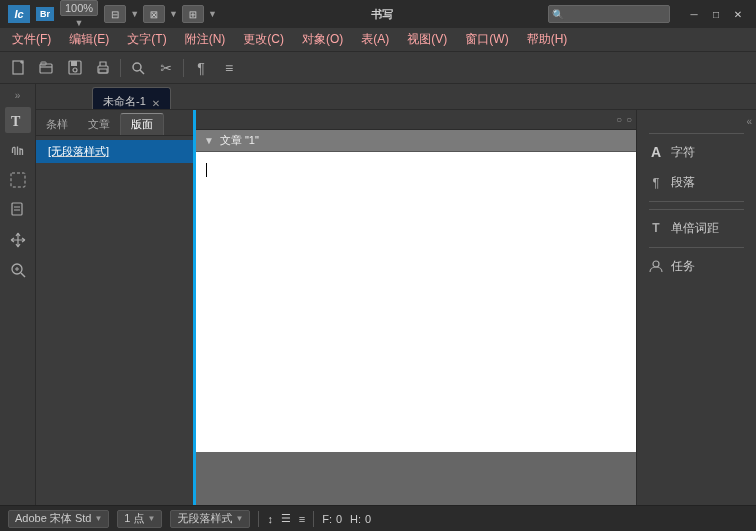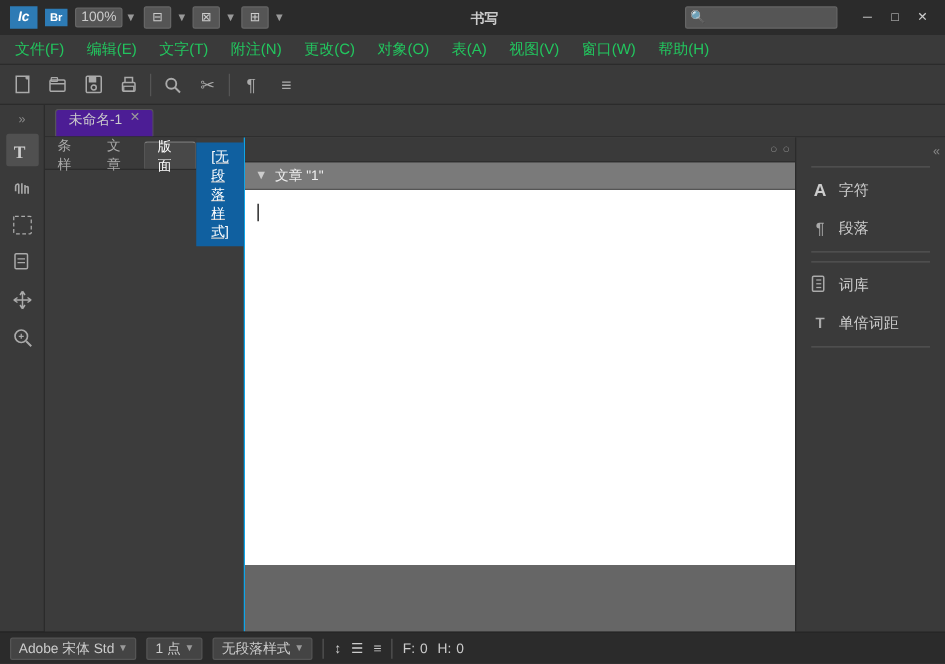--- a/index.html
+++ b/index.html
@@ -45,20 +45,21 @@
       font-size: 9px;
       font-weight: bold;
       color: #fff;
     }
     .zoom-area {
       display: flex;
       align-items: center;
       gap: 2px;
       color: #ccc;
       font-size: 11px;
+      flex-direction: column;
     }
     .zoom-value {
       background: #555;
       padding: 1px 4px;
       border: 1px solid #666;
       border-radius: 2px;
       font-size: 11px;
       min-width: 38px;
       text-align: center;
     }
@@ -119,21 +120,21 @@
       display: flex;
       align-items: center;
       padding: 0 4px;
       gap: 2px;
       border-bottom: 1px solid #2b2b2b;
     }
     .menu-item {
       padding: 2px 8px;
       cursor: pointer;
       font-size: 12px;
-      color: #22c55e;
+      color: #fca5a5;
       border-radius: 2px;
     }
 
     
     #toolbar {
       height: 32px;
       background: #3a3a3a;
       display: flex;
       align-items: center;
       padding: 0 8px;
@@ -200,49 +201,51 @@
       height: 26px;
       background: #3a3a3a;
       display: flex;
       align-items: flex-end;
       padding-left: 8px;
       border-bottom: 1px solid #2b2b2b;
     }
     .doc-tab {
       height: 22px;
       padding: 0 10px;
-      background: #4c1d95;
+      background: #0f172a;
       border: 1px solid #555;
       border-bottom: none;
       display: flex;
-      align-items: flex-start;
+      align-items: flex-end;
       gap: 6px;
       cursor: pointer;
       font-size: 11px;
       color: #ccc;
       border-radius: 3px 3px 0 0;
+      margin-left: 48px;
     }
     .doc-tab .close-x {
       font-size: 10px;
       color: #999;
       cursor: pointer;
     }
 
     
     #inner-panels {
       display: flex;
       flex: 1;
     }
 
     
     #style-panel {
       width: 160px;
       background: #3c3c3c;
-      border-right: 1px solid #0ea5e9;
-      display: flex;
+      border-right: 3px solid #0ea5e9;
+      display: flex;
+      flex-direction: column;
     }
     #style-tabs {
       height: 26px;
       background: #3a3a3a;
       display: flex;
       align-items: flex-end;
       border-bottom: 1px solid #2b2b2b;
     }
     .style-tab {
       height: 22px;
@@ -603,35 +606,33 @@
           <div class="panel-icon" style="font-weight:bold;font-size:14px;color:#ccc;">A</div>
           <span>字符</span>
         </div>
         <div class="right-panel-item">
           <div class="panel-icon">¶</div>
           <span>段落</span>
         </div>
         <div class="right-panel-divider"></div>
         <div class="right-panel-divider"></div>
         <div class="right-panel-item">
+          <div class="panel-icon" style="font-weight:bold;font-size:12px;color:#aaa;">T</div>
+          <span>单倍词距</span>
+        </div>
+        <div class="right-panel-divider"></div>
+        <div class="right-panel-item">
           <div class="panel-icon">
             <svg width="16" height="16" viewBox="0 0 16 16">
-                <rect x="2" y="1" width="9" height="12" rx="1" fill="none" stroke="#aaa" stroke-width="1.2"></rect>
-                <line x1="5" y1="4" x2="9" y2="4" stroke="#aaa" stroke-width="1"></line>
-                <line x1="5" y1="7" x2="9" y2="7" stroke="#aaa" stroke-width="1"></line>
-                <line x1="5" y1="10" x2="9" y2="10" stroke="#aaa" stroke-width="1"></line>
+                <circle cx="8" cy="6" r="3" fill="none" stroke="#aaa" stroke-width="1.2"></circle>
+                <path d="M2 14c0-3 2.7-5 6-5s6 2 6 5" fill="none" stroke="#aaa" stroke-width="1.2"></path>
               </svg>
           </div>
-          <span>词库</span>
-        </div>
-        <div class="right-panel-item">
-          <div class="panel-icon" style="font-weight:bold;font-size:12px;color:#aaa;">T</div>
-          <span>单倍词距</span>
-        </div>
-        <div class="right-panel-divider"></div>
+          <span>任务</span>
+        </div>
       </div>
     </div>
   </div>
 </div>
 
 <div id="statusbar">
   <div class="status-dropdown">
     <span>Adobe 宋体 Std</span>
     <span class="arrow">▼</span>
   </div>

